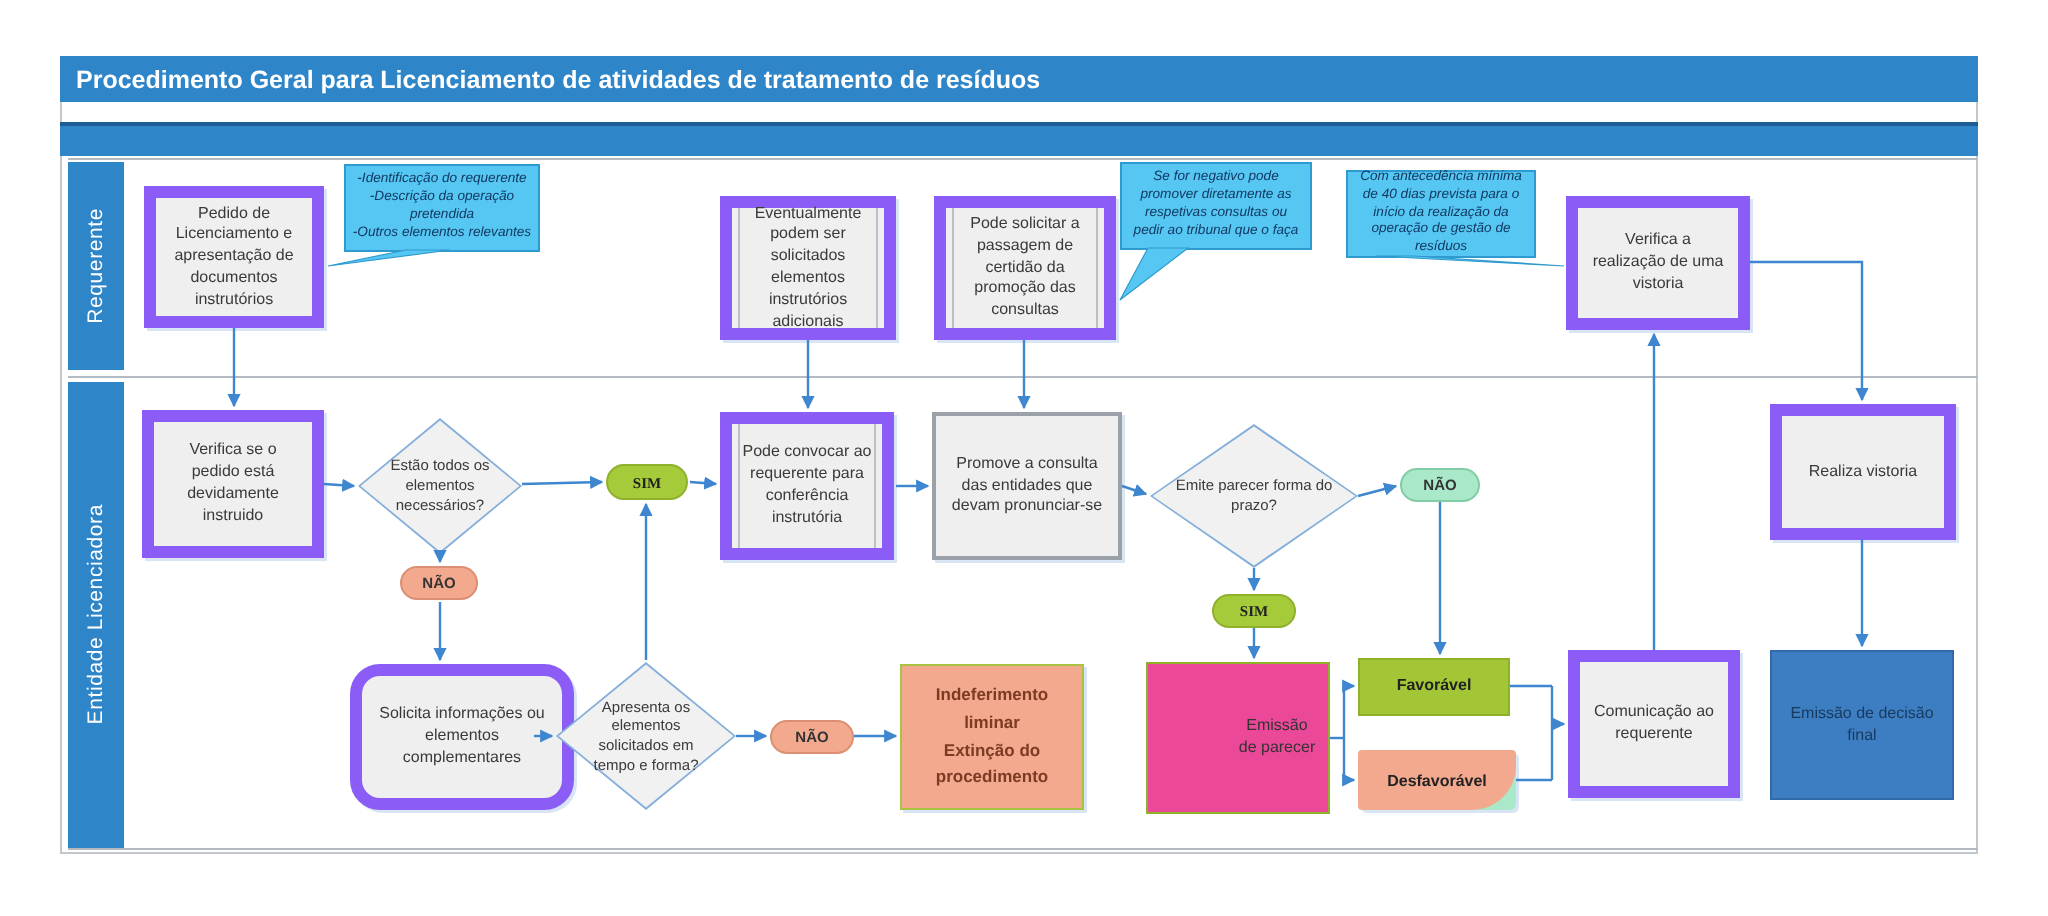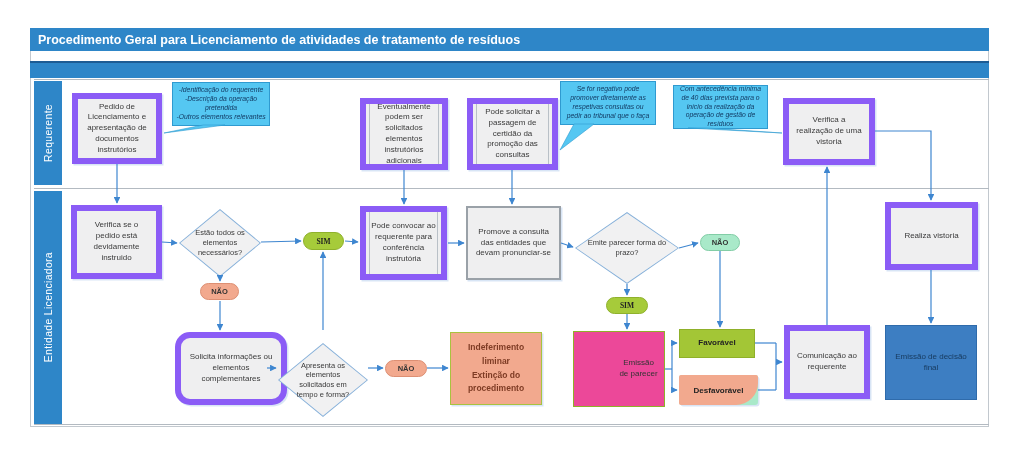--- a/index.html
+++ b/index.html
@@ -90,21 +90,21 @@
     <div class="d-text">Emite parecer forma do prazo?</div>
   </div>
 
   <div class="pill pill-green" style="left:606px;top:297px;width:42px;height:17px;">SIM</div>
   <div class="pill pill-mint" style="left:700px;top:234px;width:40px;height:17px;">NÃO</div>
 
   <div class="box" style="left:885px;top:202px;width:93px;height:68px;">Realiza vistoria</div>
 
   <div class="box" style="left:175px;top:332px;width:112px;height:73px;border-radius:15px;">Solicita informações ou elementos complementares</div>
 
-  <div class="diamond" style="left:278px;top:343px;width:90px;height:74px;">
+  <div class="diamond" style="left:278px;top:331px;width:90px;height:74px;">
     <div class="d-outer"></div>
     <div class="d-inner"></div>
     <div class="d-text">Apresenta os elementos solicitados em tempo e forma?</div>
   </div>
 
   <div class="pill pill-salmon" style="left:385px;top:360px;width:42px;height:17px;">NÃO</div>
 
   <div class="box indef" style="left:450px;top:332px;width:92px;height:73px;">Indeferimento liminar
 Extinção do procedimento</div>
 

